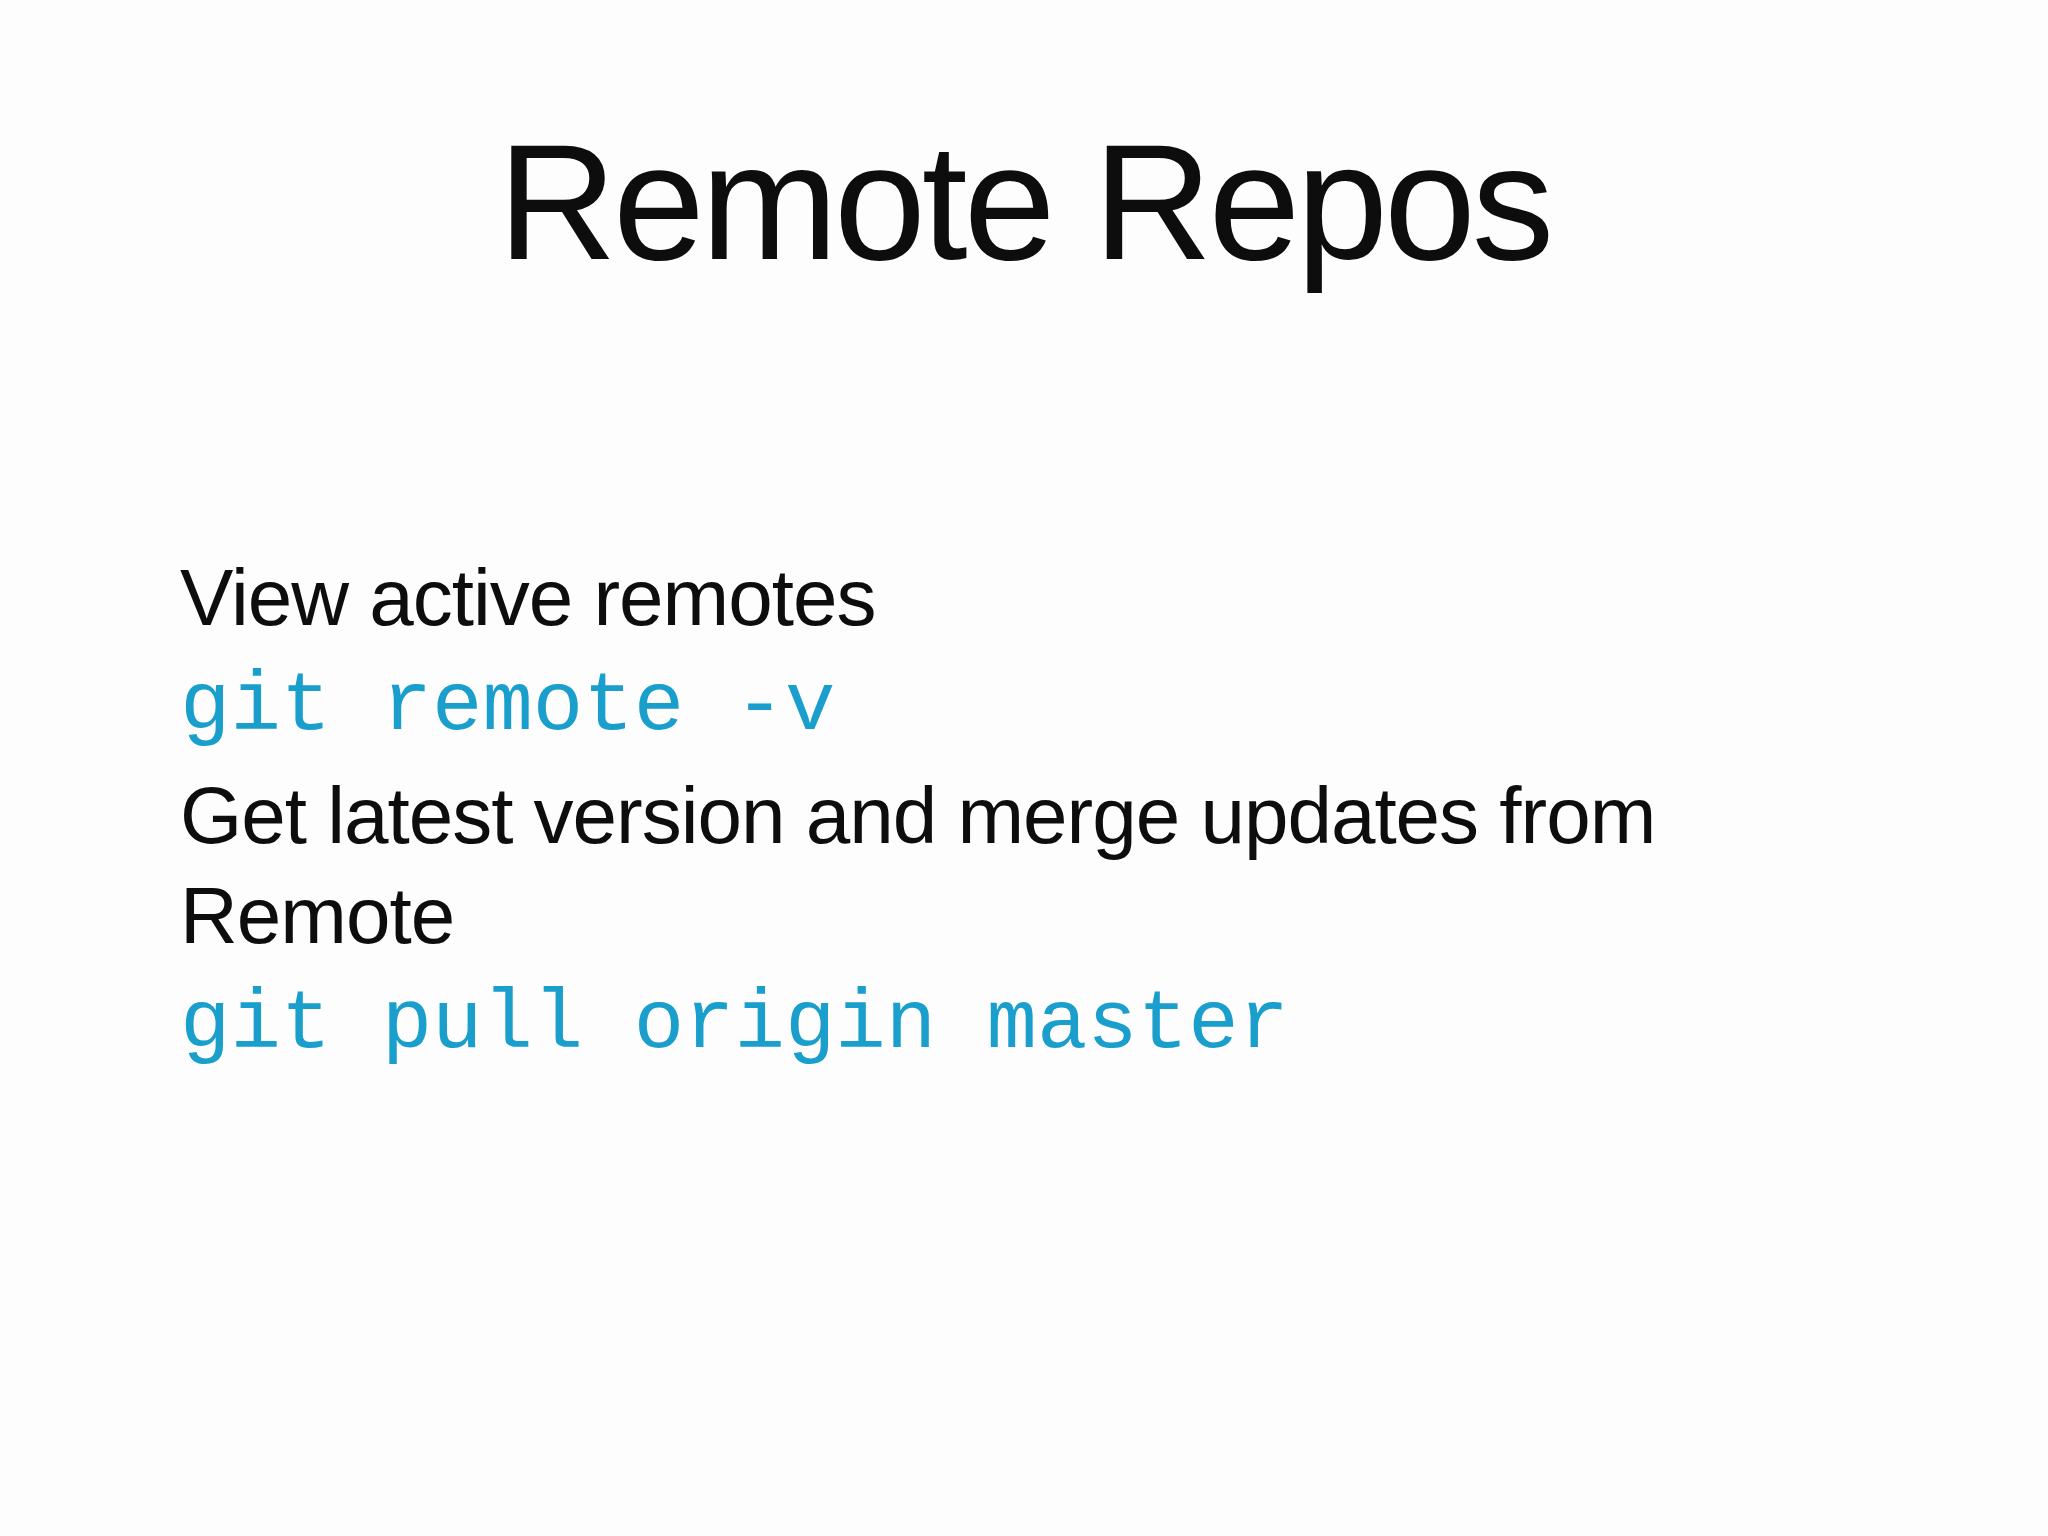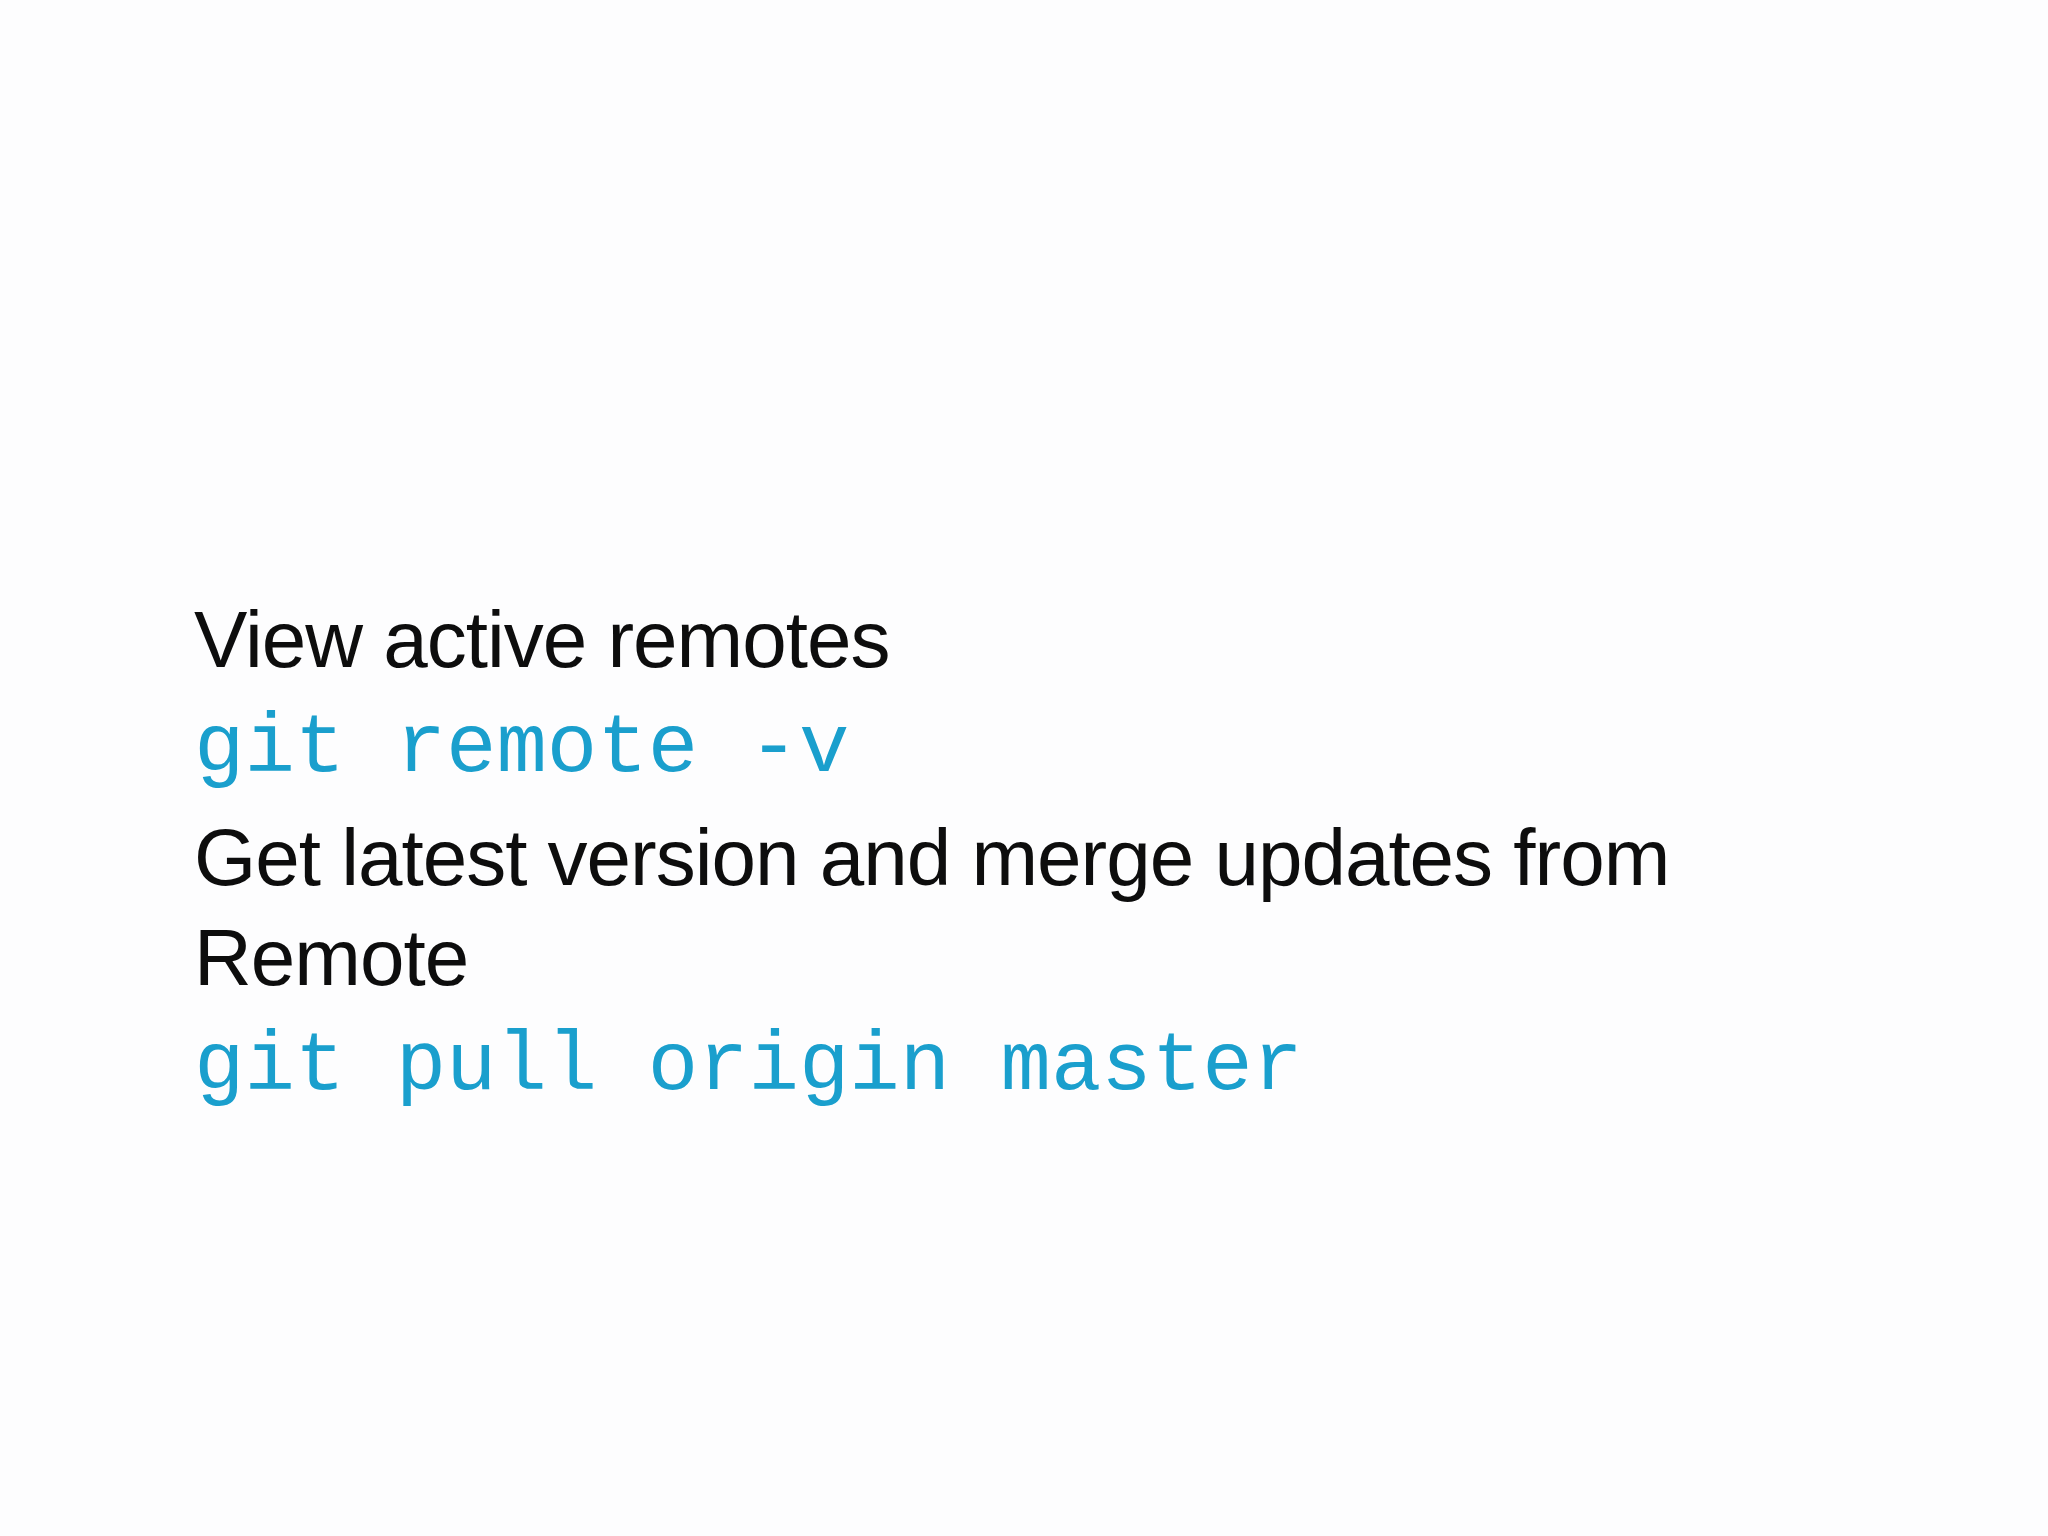--- a/index.html
+++ b/index.html
@@ -24,24 +24,23 @@
     text-align: center;
     font-family: "Liberation Sans", sans-serif;
     font-weight: 400;
     font-size: 165px;
     line-height: 1.1;
     letter-spacing: -4px;
     color: var(--fg, #0d0d0d);
   }
   .body {
     position: absolute;
-    left: 194px;
+    left: 180px;
     top: 548px;
     width: 1700px;
-    margin-top: 42px;
   }
   .line {
     margin: 0;
     white-space: pre-wrap;
     word-break: normal;
   }
   .line.text {
     font-family: "Liberation Sans", sans-serif;
     font-weight: 400;
     font-size: 80px;
@@ -54,20 +53,21 @@
     font-weight: 400;
     font-size: 84px;
     line-height: 118px;
     color: var(--accent, #1a9fcd);
   }
 </style>
 </head>
 <body>
 
 <div class="slide" style="--bg: #fdfdfe; --fg: #0d0d0d; --accent: #1a9fcd;">
+  <h1 class="title">Remote Repos</h1>
 
   <div class="body">
     <p class="line text">View active remotes</p>
     <p class="line code">git remote -v</p>
     <p class="line text">Get latest version and merge updates from Remote</p>
     <p class="line code">git pull origin master</p>
   </div>
 </div>
 
 </body></html>

